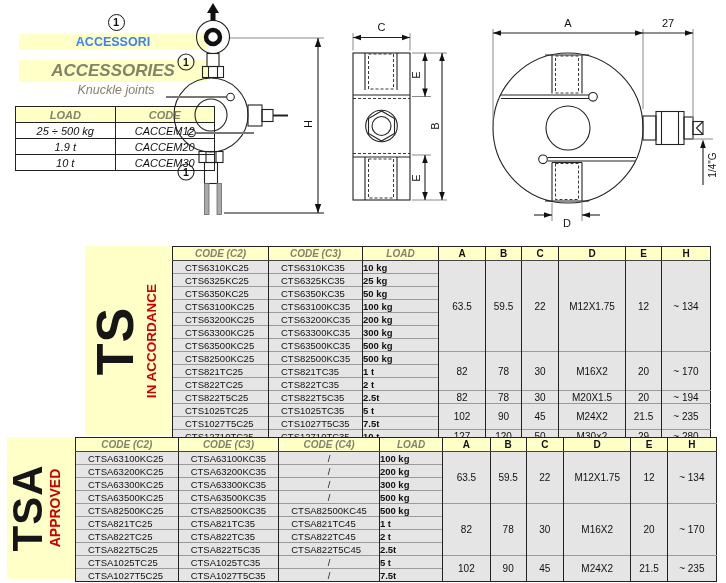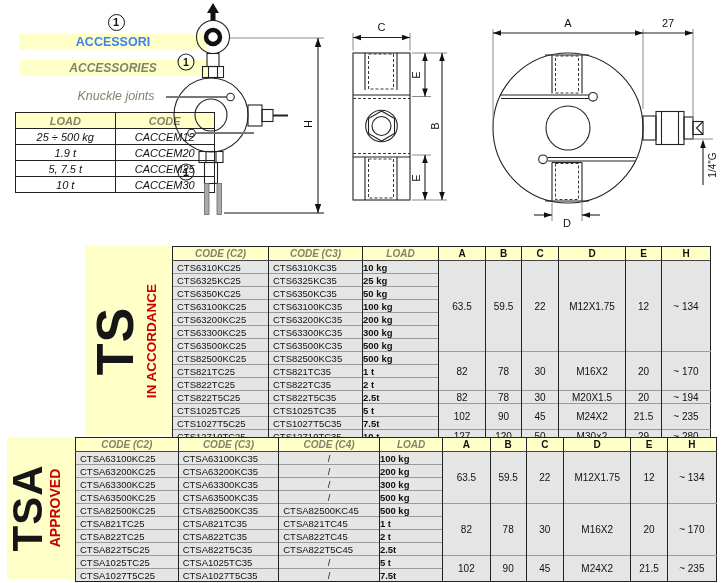--- a/index.html
+++ b/index.html
@@ -6,22 +6,22 @@
   .page{position:relative;width:726px;height:583px;background:#fff;overflow:hidden;
         font-family:"Liberation Sans",sans-serif;color:#111;}
 
   
   .acc-panel{position:absolute;left:15px;top:12px;width:202px;text-align:center;}
   .circ-mark{display:inline-block;width:15px;height:15px;line-height:15px;border:1.6px solid #111;
              border-radius:50%;font-size:11px;font-weight:bold;text-align:center;margin-bottom:2px;}
   .band{background:#FFFFC8;padding:1px 0;margin:1px 10px 0 4px;}
   .t-it{font-weight:bold;font-size:12.5px;color:#3b82f6;}
   .t-sub{font-weight:bold;font-size:12.5px;color:#111;margin-top:1px;}
-  .t-en{font-weight:bold;font-style:italic;font-size:12px;color:#83836a;margin-top:10px;}
-  .t-en2{font-style:italic;font-size:12.5px;color:#83836a;margin-top:13px;}
+  .t-en{font-weight:bold;font-style:italic;font-size:17px;color:#83836a;margin-top:10px;}
+  .t-en2{font-style:italic;font-size:12.5px;color:#83836a;margin-top:1px;}
   table.acc-table{border-collapse:collapse;width:200px;margin-top:9px;table-layout:fixed;}
   table.acc-table th,table.acc-table td{border:1px solid #222;height:15px;padding:0 2px;
         font-size:11px;text-align:center;font-style:italic;}
   table.acc-table th{background:#FFFFC8;font-style:italic;font-weight:bold;color:#83836a;}
 
   
   svg{position:absolute;}
   .ln{stroke:#222;fill:none;stroke-width:1.1;}
   .ext{stroke:#8a8a8a;fill:none;stroke-width:1;}
   .dash{stroke-dasharray:3 2;stroke-width:0.9;}
@@ -43,21 +43,21 @@
   .tsa-block .label-box{width:68px;}
   .tsa-block .series{font-size:42px;}
   .tsa-block .status{font-size:14px;}
 
   table.spec{border-collapse:collapse;table-layout:fixed;border:1px solid #222;background:#e5e5e5;}
   table.spec th{background:#FFFFC8;font-style:italic;font-weight:bold;color:#83836a;
         font-size:10px;height:13px;border-left:1px solid #222;border-bottom:1px solid #444;padding:0;}
   table.spec th.hdr-dim{font-style:normal;color:#111;}
   table.spec td{font-size:9.5px;line-height:11px;height:12px;padding:0;
         border-left:1px solid #222;border-top:1px solid #9a9a9a;}
-  table.spec td.code{text-align:left;padding-left:4px;}
+  table.spec td.code{text-align:left;padding-left:12px;}
   table.spec td.slash{text-align:center;}
   table.spec td.load{text-align:left;font-weight:bold;}
   table.spec td.dim{text-align:center;font-size:10px;}
 </style>
 </head>
 <body>
 
 <div class="page">
 
   <div class="acc-panel">
@@ -73,24 +73,20 @@
         </tr>
       </thead>
       <tbody>
           <tr>
             <td>25 ÷ 500 kg</td>
             <td>CACCEM12</td>
           </tr>
           <tr>
             <td>1.9 t</td>
             <td>CACCEM20</td>
-          </tr>
-          <tr>
-            <td>5, 7.5 t</td>
-            <td>CACCEM25</td>
           </tr>
           <tr>
             <td>10 t</td>
             <td>CACCEM30</td>
           </tr>
         </tbody>
     </table>
   </div>
 
   <svg style="left:148px;top:2px;" width="185" height="215" viewBox="0 0 185 215">

